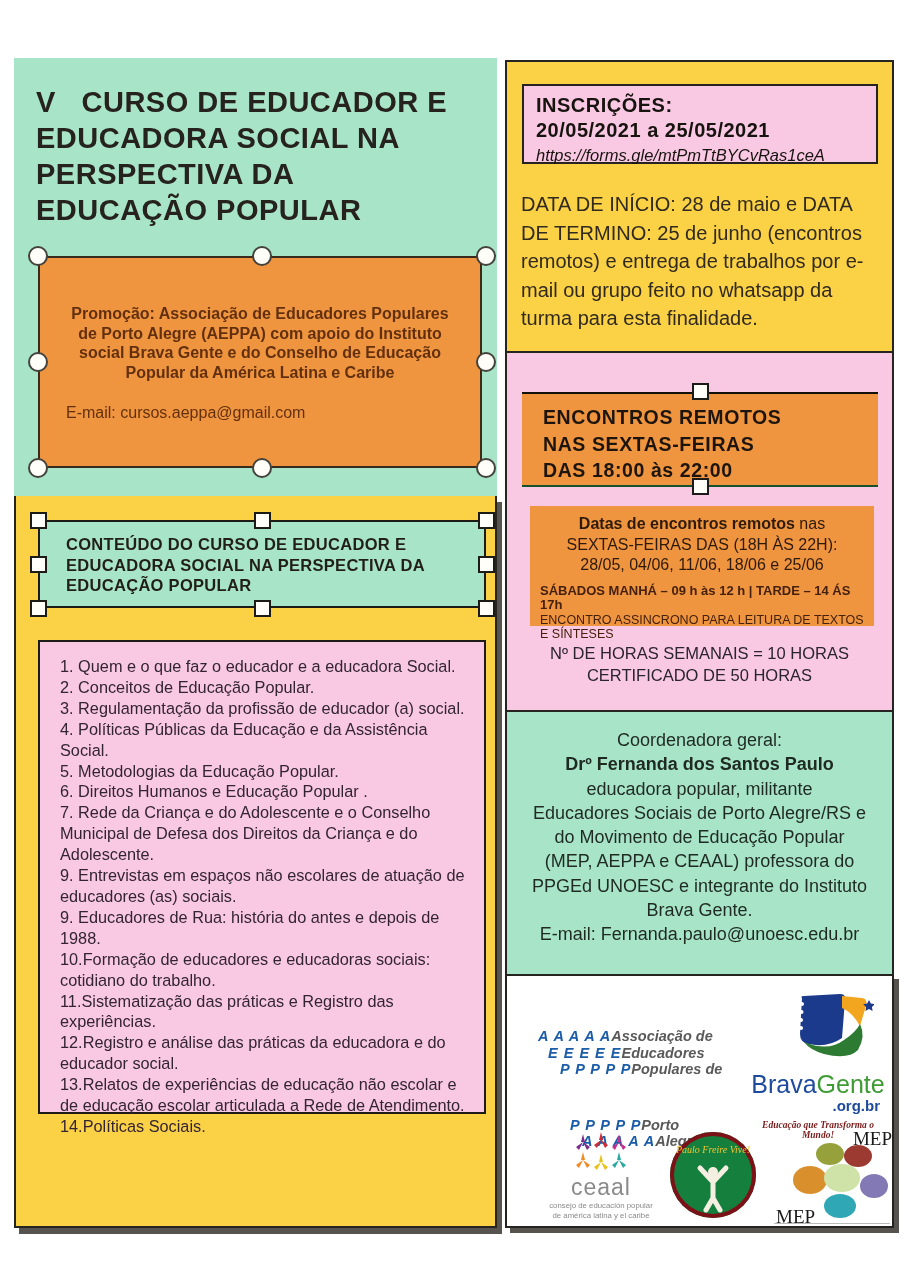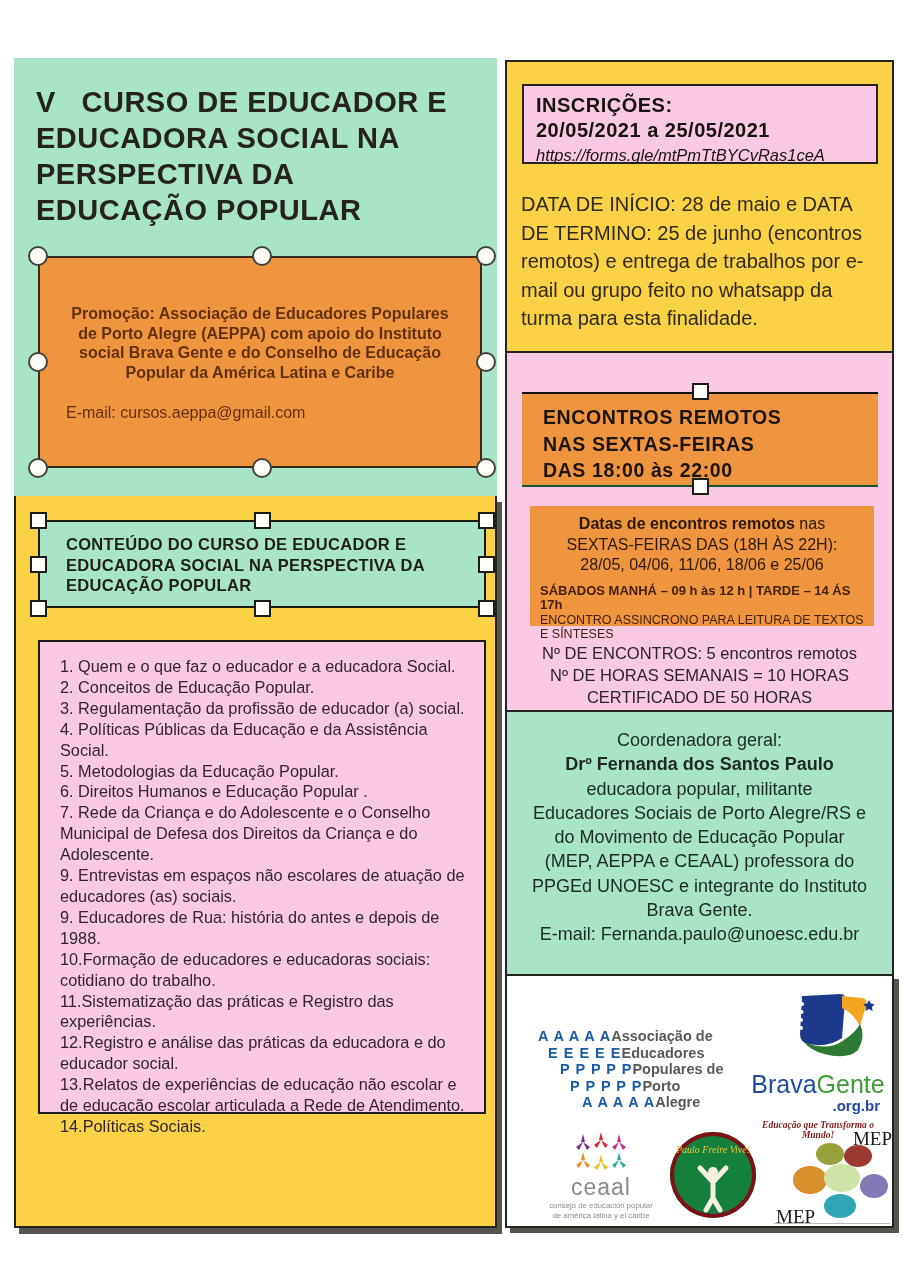--- a/index.html
+++ b/index.html
@@ -54,21 +54,21 @@
 
   .resumo{position:absolute;left:505px;top:642px;width:389px;text-align:center;
       color:#2a2330;font-size:16.5px;line-height:22px;}
 
   .coordenadora{position:absolute;left:510px;top:728px;width:379px;text-align:center;
       color:#1f2a22;font-size:18px;line-height:24.3px;}
   .coordenadora .bold-name{font-weight:bold;}
 
   
   .aeppa{position:absolute;left:538px;top:1028px;width:180px;}
-  .aeppa-row{white-space:nowrap;line-height:15.6px;}
+  .aeppa-row{white-space:nowrap;line-height:15.6px;font-style:italic;}
   .aeppa-letters{color:#1b5ca8;font-weight:bold;font-size:14.5px;letter-spacing:1px;}
   .aeppa-label{color:#595959;font-weight:bold;font-size:14.5px;}
 
   .bravagente{position:absolute;left:748px;top:992px;width:140px;text-align:center;}
   .brava-word{font-size:25px;letter-spacing:0;}
   .brava-part1{color:#1e4b9e;}
   .brava-part2{color:#3f9c35;}
   .brava-domain{color:#1e4b9e;font-weight:bold;font-size:15px;text-align:right;padding-right:8px;margin-top:-2px;}
   .brava-tagline{color:#7a1c1c;font-family:"Liberation Serif",serif;font-style:italic;font-size:9.5px;margin-top:6px;font-weight:bold;}
 
@@ -180,42 +180,41 @@
     <div class="datas-line"><b>Datas de encontros remotos</b><span> nas</span></div>
     <div class="datas-line">SEXTAS-FEIRAS DAS (18H ÀS 22H):</div>
     <div class="datas-line">28/05, 04/06, 11/06, 18/06 e 25/06</div>
     <div class="sabados">
       <span class="sab-bold">SÁBADOS MANHÁ – 09 h às 12 h |  TARDE – 14 ÁS 17h</span><br>
       <span>ENCONTRO ASSINCRONO PARA LEITURA DE TEXTOS E SÍNTESES</span>
     </div>
   </div>
 
   <div class="resumo">
-    <div>Nº DE ENCONTROS: 5 encontros remotos</div>
     <div>Nº DE HORAS SEMANAIS = 10 HORAS</div>
     <div>CERTIFICADO DE 50 HORAS</div>
   </div>
 
   <div class="coordenadora">
     <div>Coordenadora geral:</div>
     <div class="bold-name">Drº Fernanda dos Santos Paulo</div>
     <div>educadora popular, militante</div>
     <div>Educadores Sociais de Porto Alegre/RS e</div>
     <div>do Movimento de Educação Popular</div>
     <div>(MEP, AEPPA e CEAAL) professora do</div>
     <div>PPGEd UNOESC e integrante do Instituto</div>
     <div>Brava Gente.</div>
     <div>E-mail: Fernanda.paulo@unoesc.edu.br</div>
   </div>
 
   <div class="aeppa">
     <div class="aeppa-row" style="padding-left:0px;"><span class="aeppa-letters">A A A A A</span><span class="aeppa-label">Associação de</span></div>
     <div class="aeppa-row" style="padding-left:10px;"><span class="aeppa-letters">E E E E E</span><span class="aeppa-label">Educadores</span></div>
     <div class="aeppa-row" style="padding-left:22px;"><span class="aeppa-letters">P P P P P</span><span class="aeppa-label">Populares de</span></div>
-    <div class="aeppa-row" style="padding-left:32px;"><span class="aeppa-letters">P P P P P</span><span class="aeppa-label">Porto</span></div>
+    <div class="aeppa-row" style="padding-left:32px;margin-top:39px;"><span class="aeppa-letters">P P P P P</span><span class="aeppa-label">Porto</span></div>
     <div class="aeppa-row" style="padding-left:44px;"><span class="aeppa-letters">A A A A A</span><span class="aeppa-label">Alegre</span></div>
   </div>
 
   <div class="bravagente">
     <svg width="86" height="74" viewBox="0 0 86 74" style="margin-left:26px;">
       <path d="M14 6 Q12 4 16 4 L52 2 Q58 2 57 8 L54 46 Q40 56 20 52 Q12 50 12 42 Z" fill="#1c3a8c"></path>
       <path d="M54 4 L74 6 Q80 7 78 14 L72 34 Q64 20 54 16 Z" fill="#f2a51e"></path>
       <path d="M72 32 Q78 44 70 58 Q60 68 36 62 Q22 58 16 50 Q40 60 56 48 Q68 40 72 32 Z" fill="#2d7a33"></path>
       <circle cx="14" cy="12" r="2" fill="#ffffff"></circle>
         <circle cx="13.5" cy="20" r="2" fill="#ffffff"></circle>

